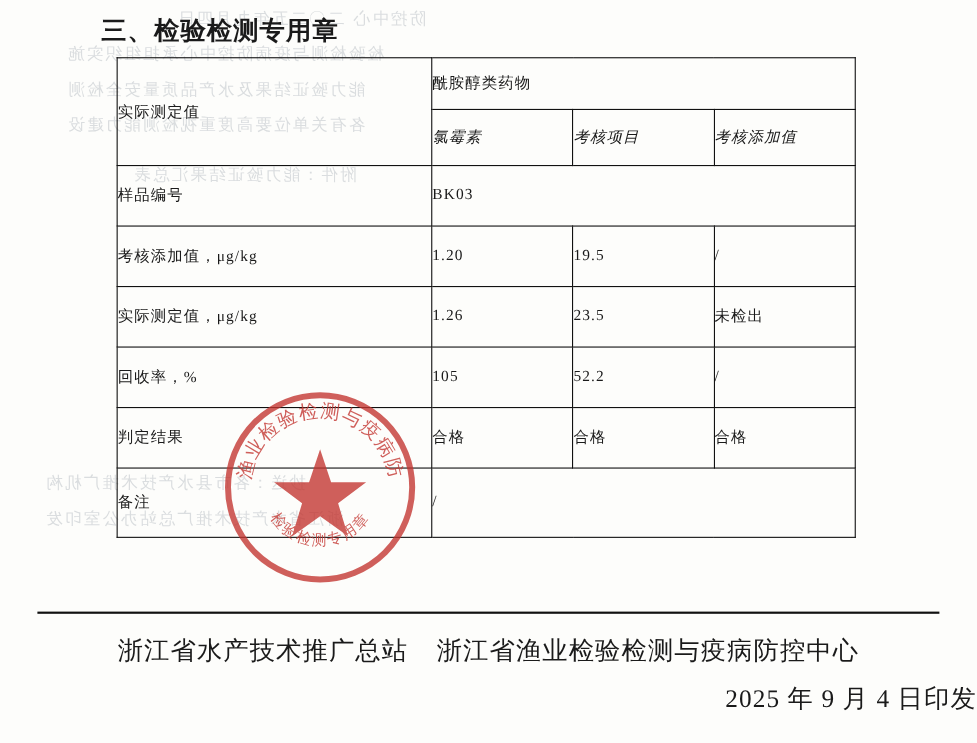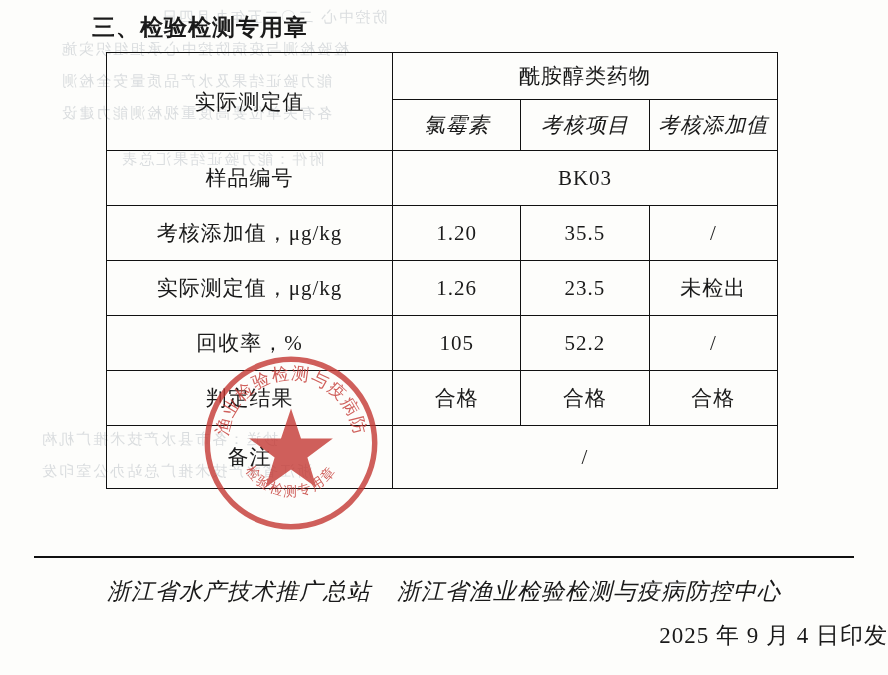--- a/index.html
+++ b/index.html
@@ -58,23 +58,23 @@
     width: 672px;
   }
 
   table.report {
     border-collapse: collapse;
     width: 672px;
     table-layout: fixed;
   }
   table.report td {
     border: 1.6px solid #111;
-    text-align: center;
+    text-align: left;
     vertical-align: middle;
-    font-size: 21px;
+    font-size: 14px;
     padding: 0;
     height: 48px;
     letter-spacing: 1px;
   }
   td.item-col { width: 285px; }
   td.d1 { width: 129px; }
   td.d2 { width: 129px; }
   td.d3 { width: 129px; }
 
   .hdr-group { height: 46px !important; font-size: 22px; }
@@ -109,21 +109,20 @@
   }
   .footer-line1 {
     position: absolute;
     top: 576px;
     left: 0;
     width: 888px;
     text-align: center;
     font-size: 23px;
     letter-spacing: 1px;
     font-family: "Liberation Sans", "DejaVu Sans", sans-serif;
-    font-style: italic;
   }
   .footer-line1 .gap { display: inline-block; width: 26px; }
   .footer-line2 {
     position: absolute;
     top: 620px;
     left: 0;
     width: 888px;
     text-align: right;
     font-size: 23px;
     letter-spacing: 1px;
@@ -158,21 +157,21 @@
         </tr>
 
         <tr class="row-sample">
           <td class="item-col">样品编号</td>
           <td colspan="3">BK03</td>
         </tr>
 
         <tr class="row-tall">
           <td class="item-col">考核添加值，μg/kg</td>
           <td class="d1">1.20</td>
-          <td class="d2">35.5</td>
+          <td class="d2">19.5</td>
           <td class="d3 slash">/</td>
         </tr>
 
         <tr class="row-tall">
           <td class="item-col">实际测定值，μg/kg</td>
           <td class="d1">1.26</td>
           <td class="d2">23.5</td>
           <td class="d3">未检出</td>
         </tr>
 

